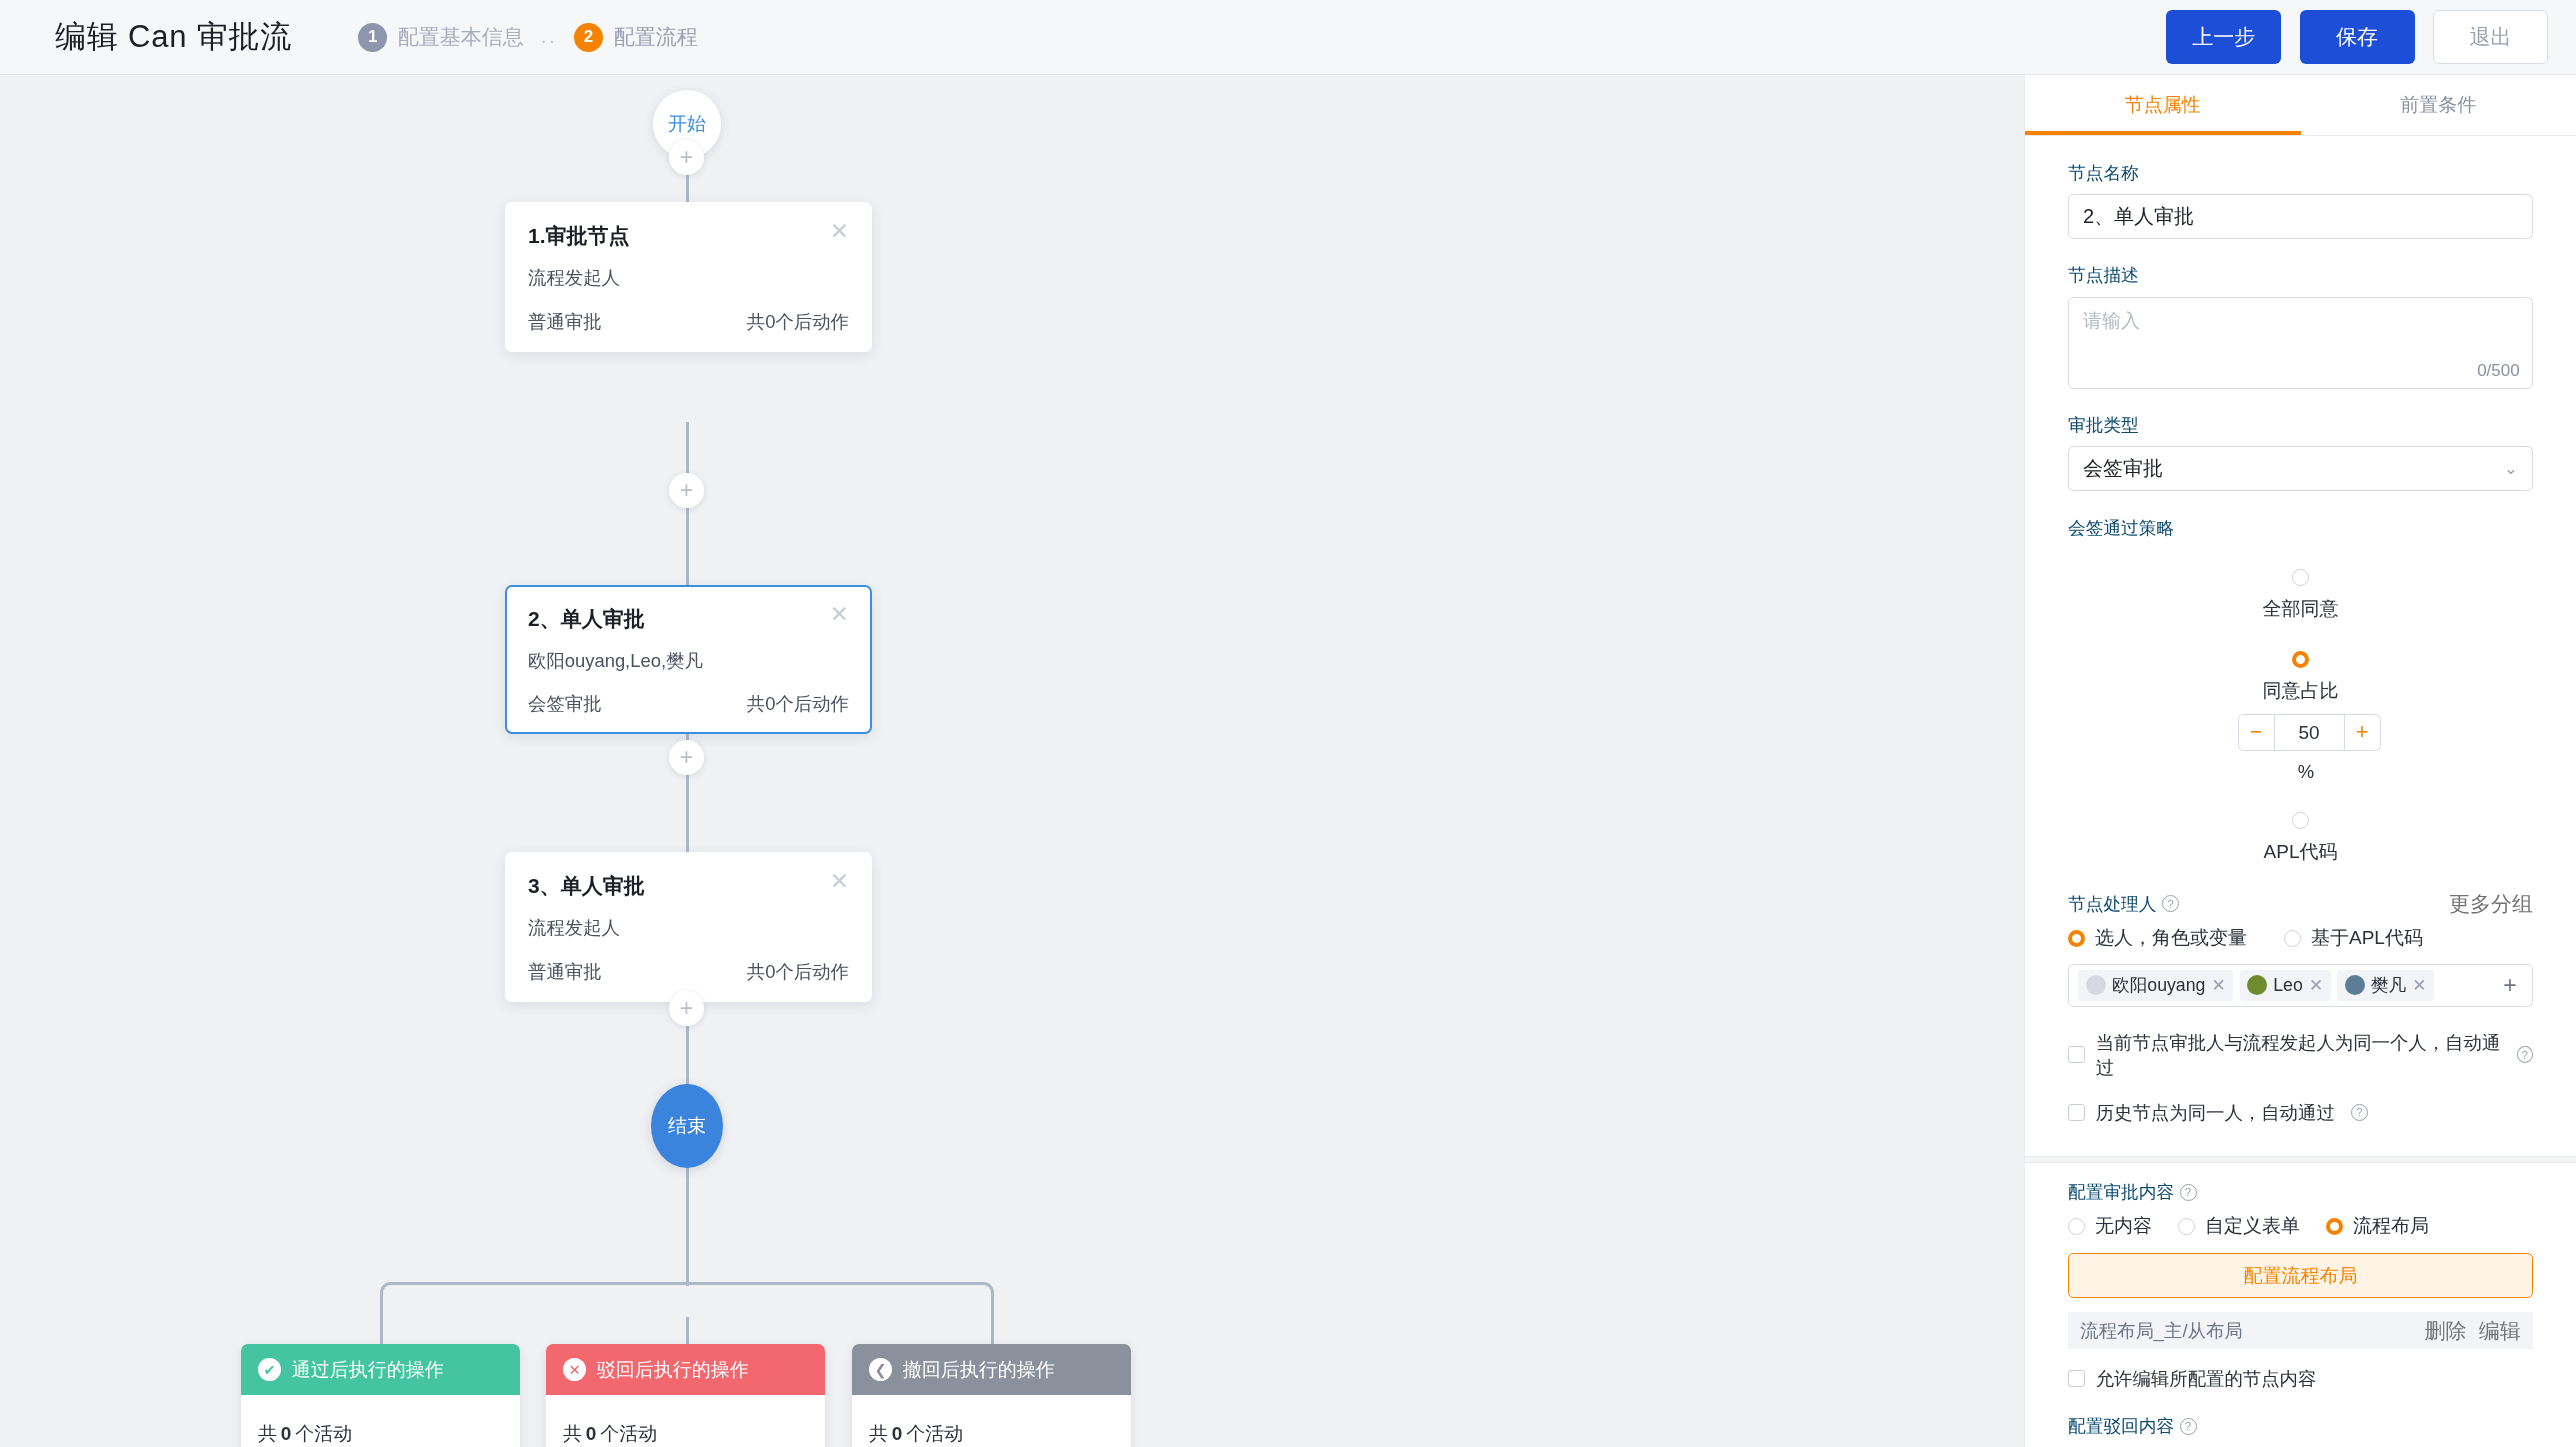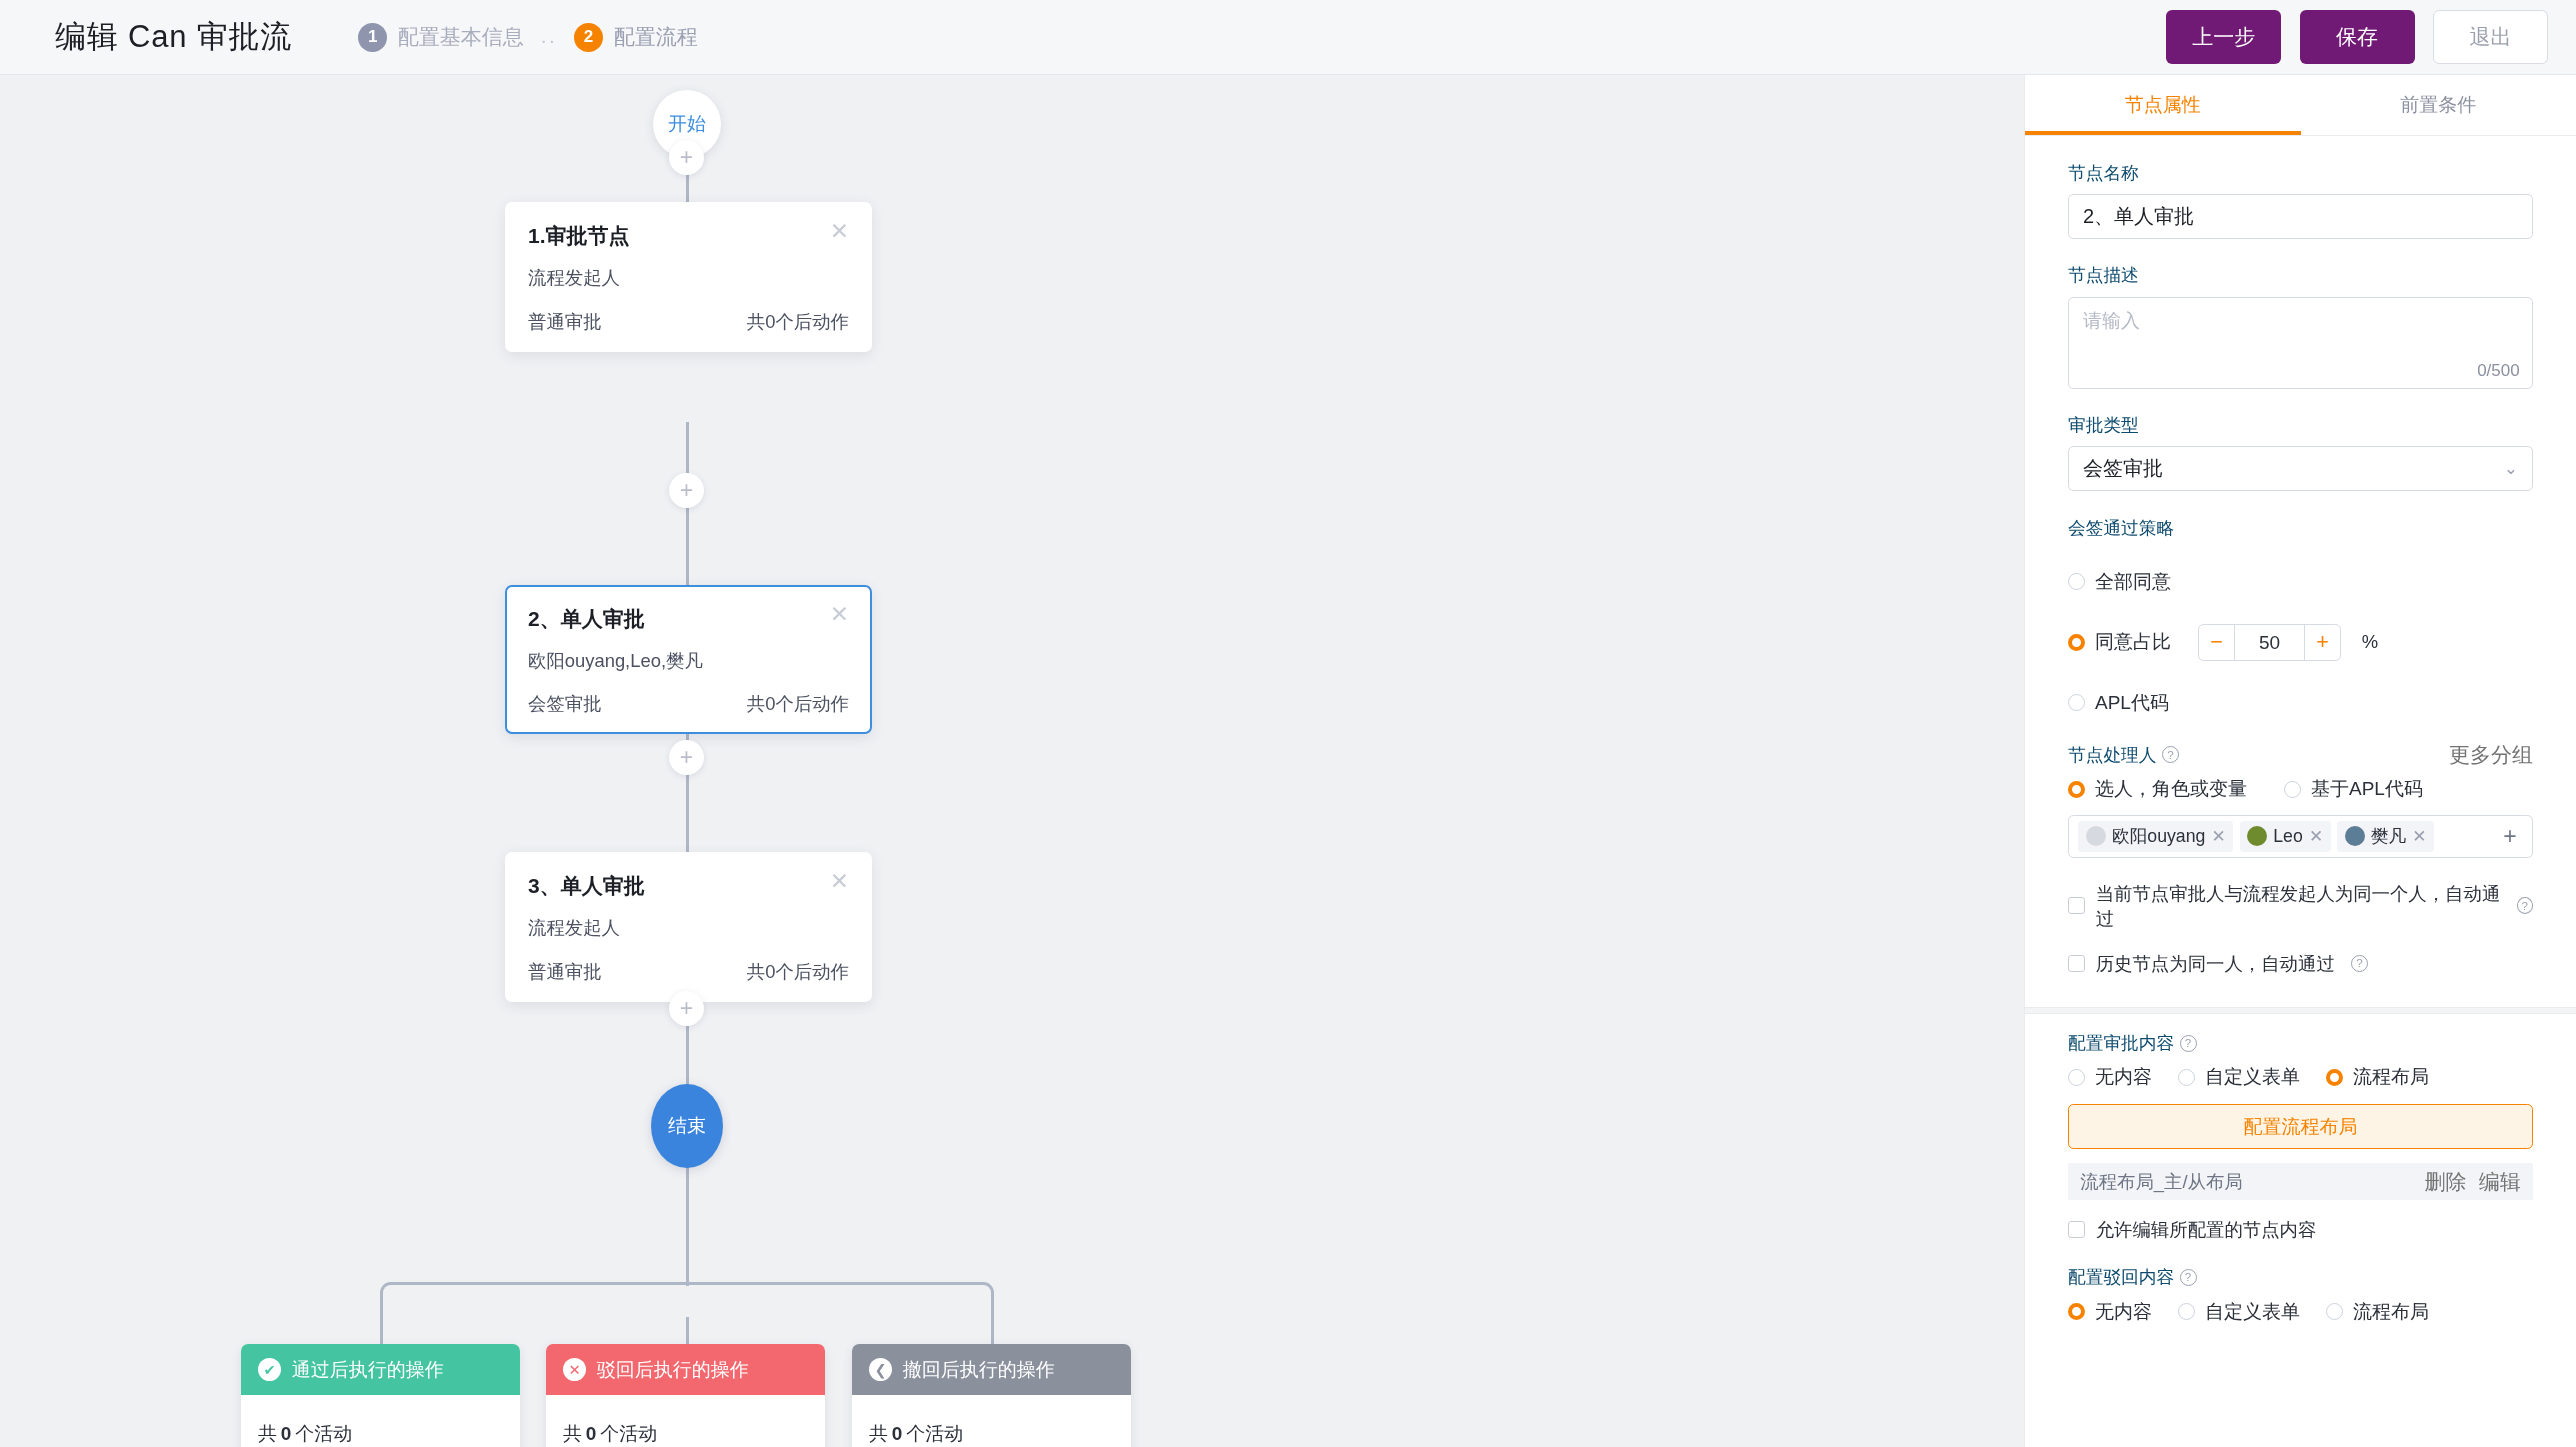--- a/index.html
+++ b/index.html
@@ -41,21 +41,21 @@
   .header-actions {
     margin-left: auto; margin-right: 28px;
     display: flex; align-items: center; gap: 18.4px;
   }
   .btn {
     height: 54px; min-width: 115px; padding: 0 21.5px;
     border-radius: 6.1px; font-size: 21px;
     display: flex; align-items: center; justify-content: center;
     cursor: pointer; border: 0.8px solid transparent;
   }
-  .btn-primary { background: #701a75; color: #ffffff; }
+  .btn-primary { background: #1d4ed8; color: #ffffff; }
   .btn-default { background: #ffffff; color: #9aa0ad; border: 0.8px solid #d9dce3; }
 
   
   .canvas {
     position: absolute; top: 75px; left: 11px;
     width: 2410px; height: 1372px;
     background: #f0f1f3;
     overflow: hidden;
   }
   .flow {
@@ -180,21 +180,21 @@
   .select-box {
     height: 45px; border: 0.8px solid #d6dae2; border-radius: 5.4px;
     display: flex; align-items: center; padding: 0 14px;
     font-size: 20px; color: #1c2026; cursor: pointer;
   }
   .chev { margin-left: auto; color: #9aa0ad; font-size: 17px; }
 
   .radio { width: 17px; height: 17px; border-radius: 50%; border: 1.5px solid #cdd2dc;
            flex: none; background: #fff; }
   .radio.checked { border: 4.6px solid #f68300; width: 17px; height: 17px; }
-  .radio-row { display: flex; align-items: center; gap: 10px; margin-top: 29px; font-size: 19px; color: #2b303a; cursor: pointer; }
+  .radio-row { display: flex; align-items: center; gap: 10px; margin-top: 29px; font-size: 19px; color: #2b303a; cursor: pointer; flex-direction: column; }
   .radio-inline { display: flex; align-items: center; gap: 10px; cursor: pointer; font-size: 19px; color: #2b303a; }
 
   .stepper-num {
     display: flex; align-items: center; border: 0.8px solid #d6dae2; border-radius: 5.4px;
     height: 37px; margin-left: 17px; overflow: hidden;
   }
   .sn-btn { width: 35px; height: 35px; display: flex; align-items: center; justify-content: center;
             color: #f68300; font-size: 21.5px; cursor: pointer; }
   .sn-val { width: 71px; text-align: center; font-size: 19px; color: #2b303a;
             border-left: 0.8px solid #d6dae2; border-right: 0.8px solid #d6dae2;

